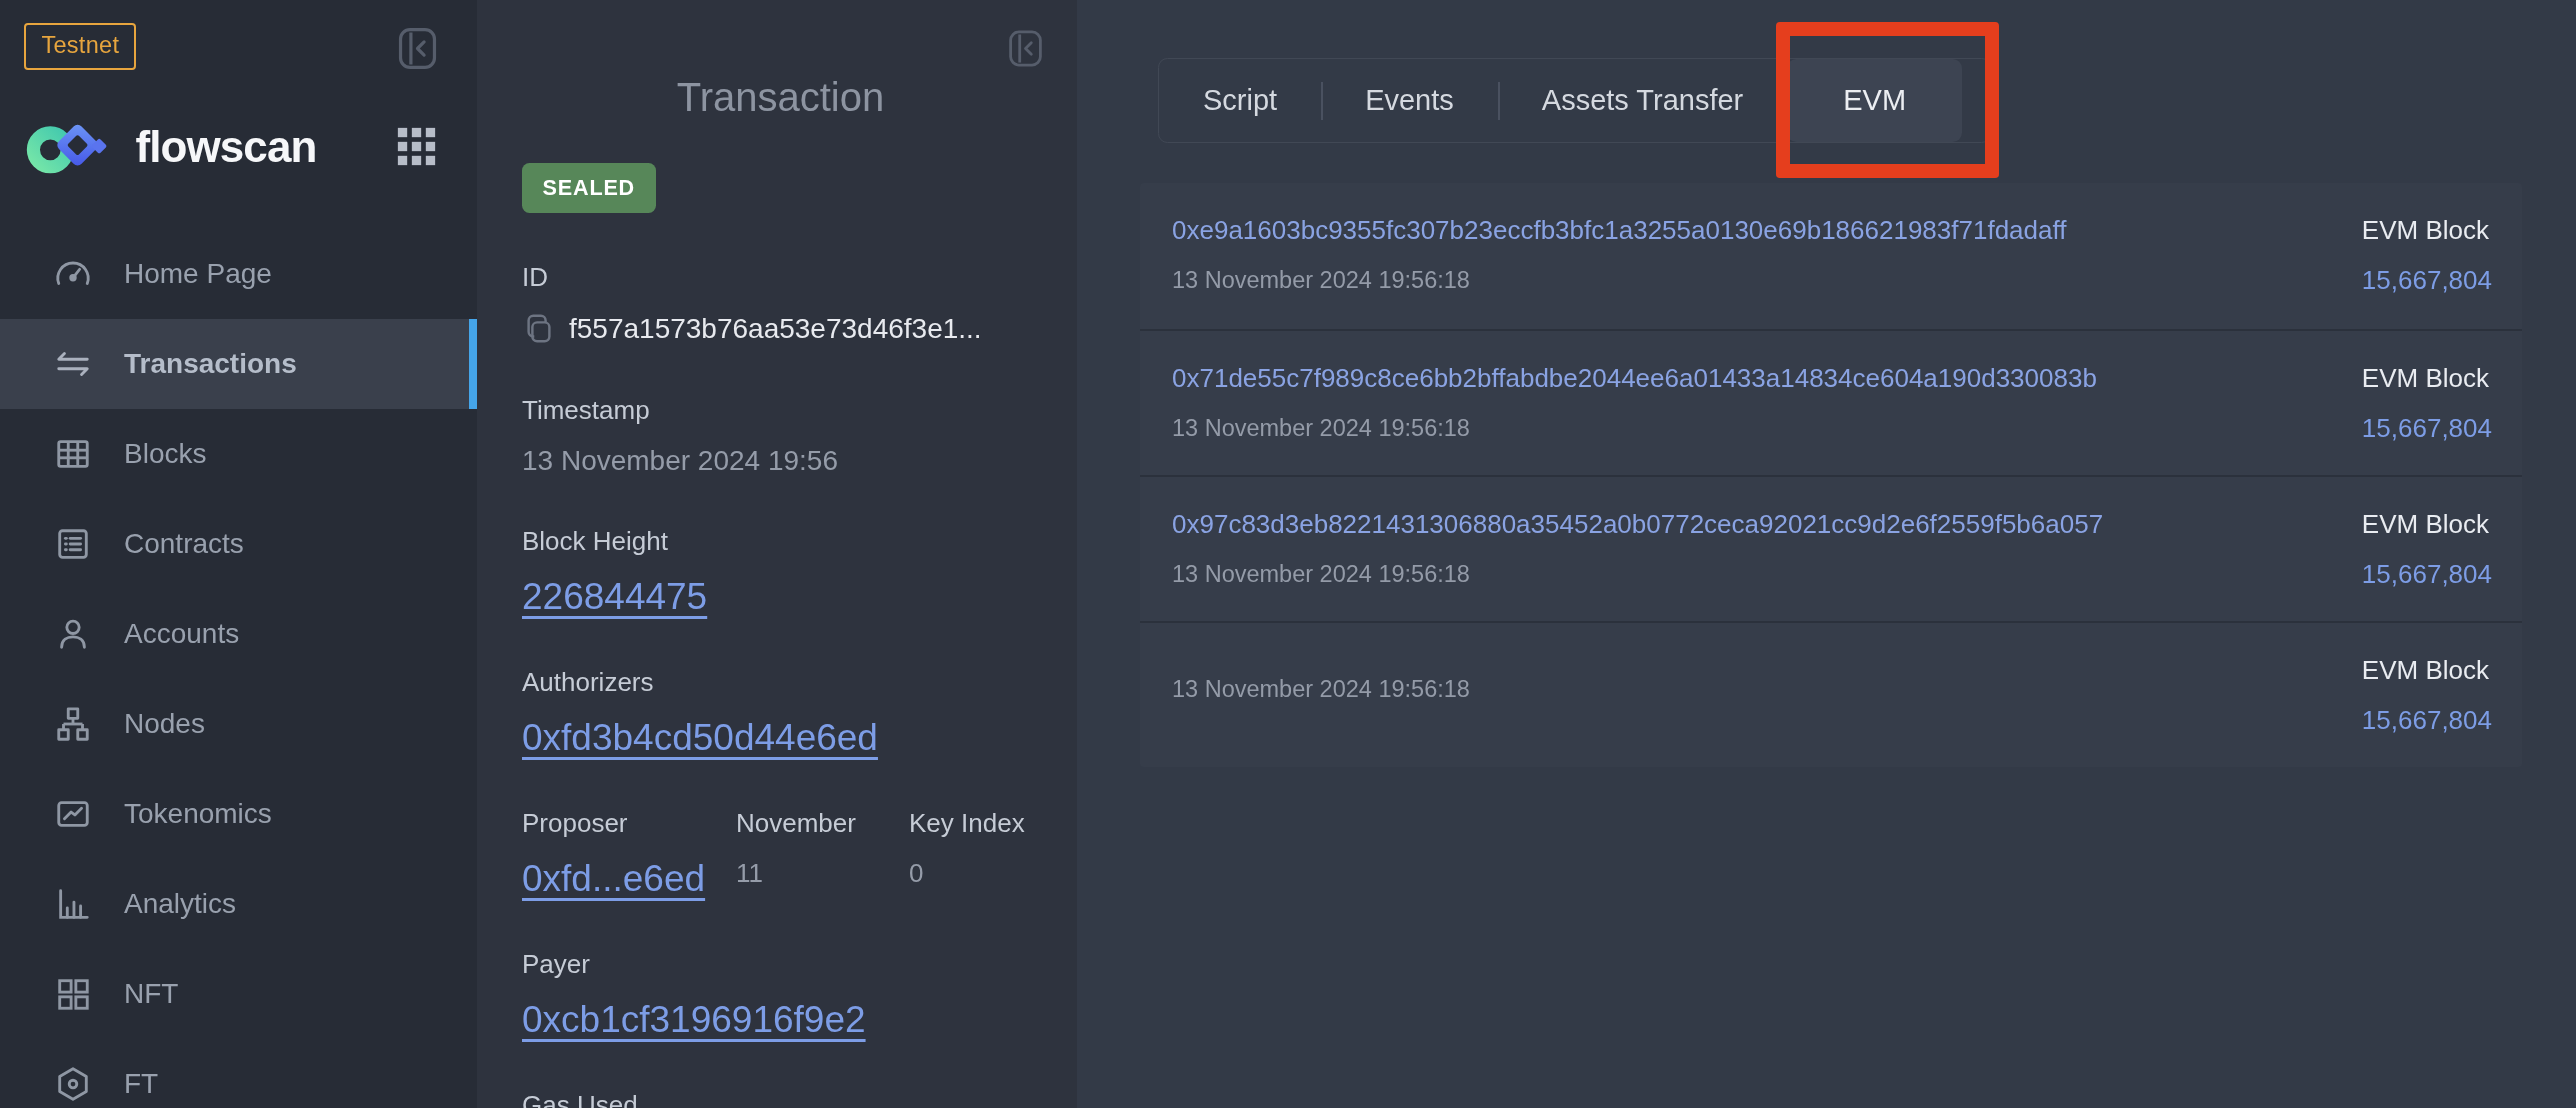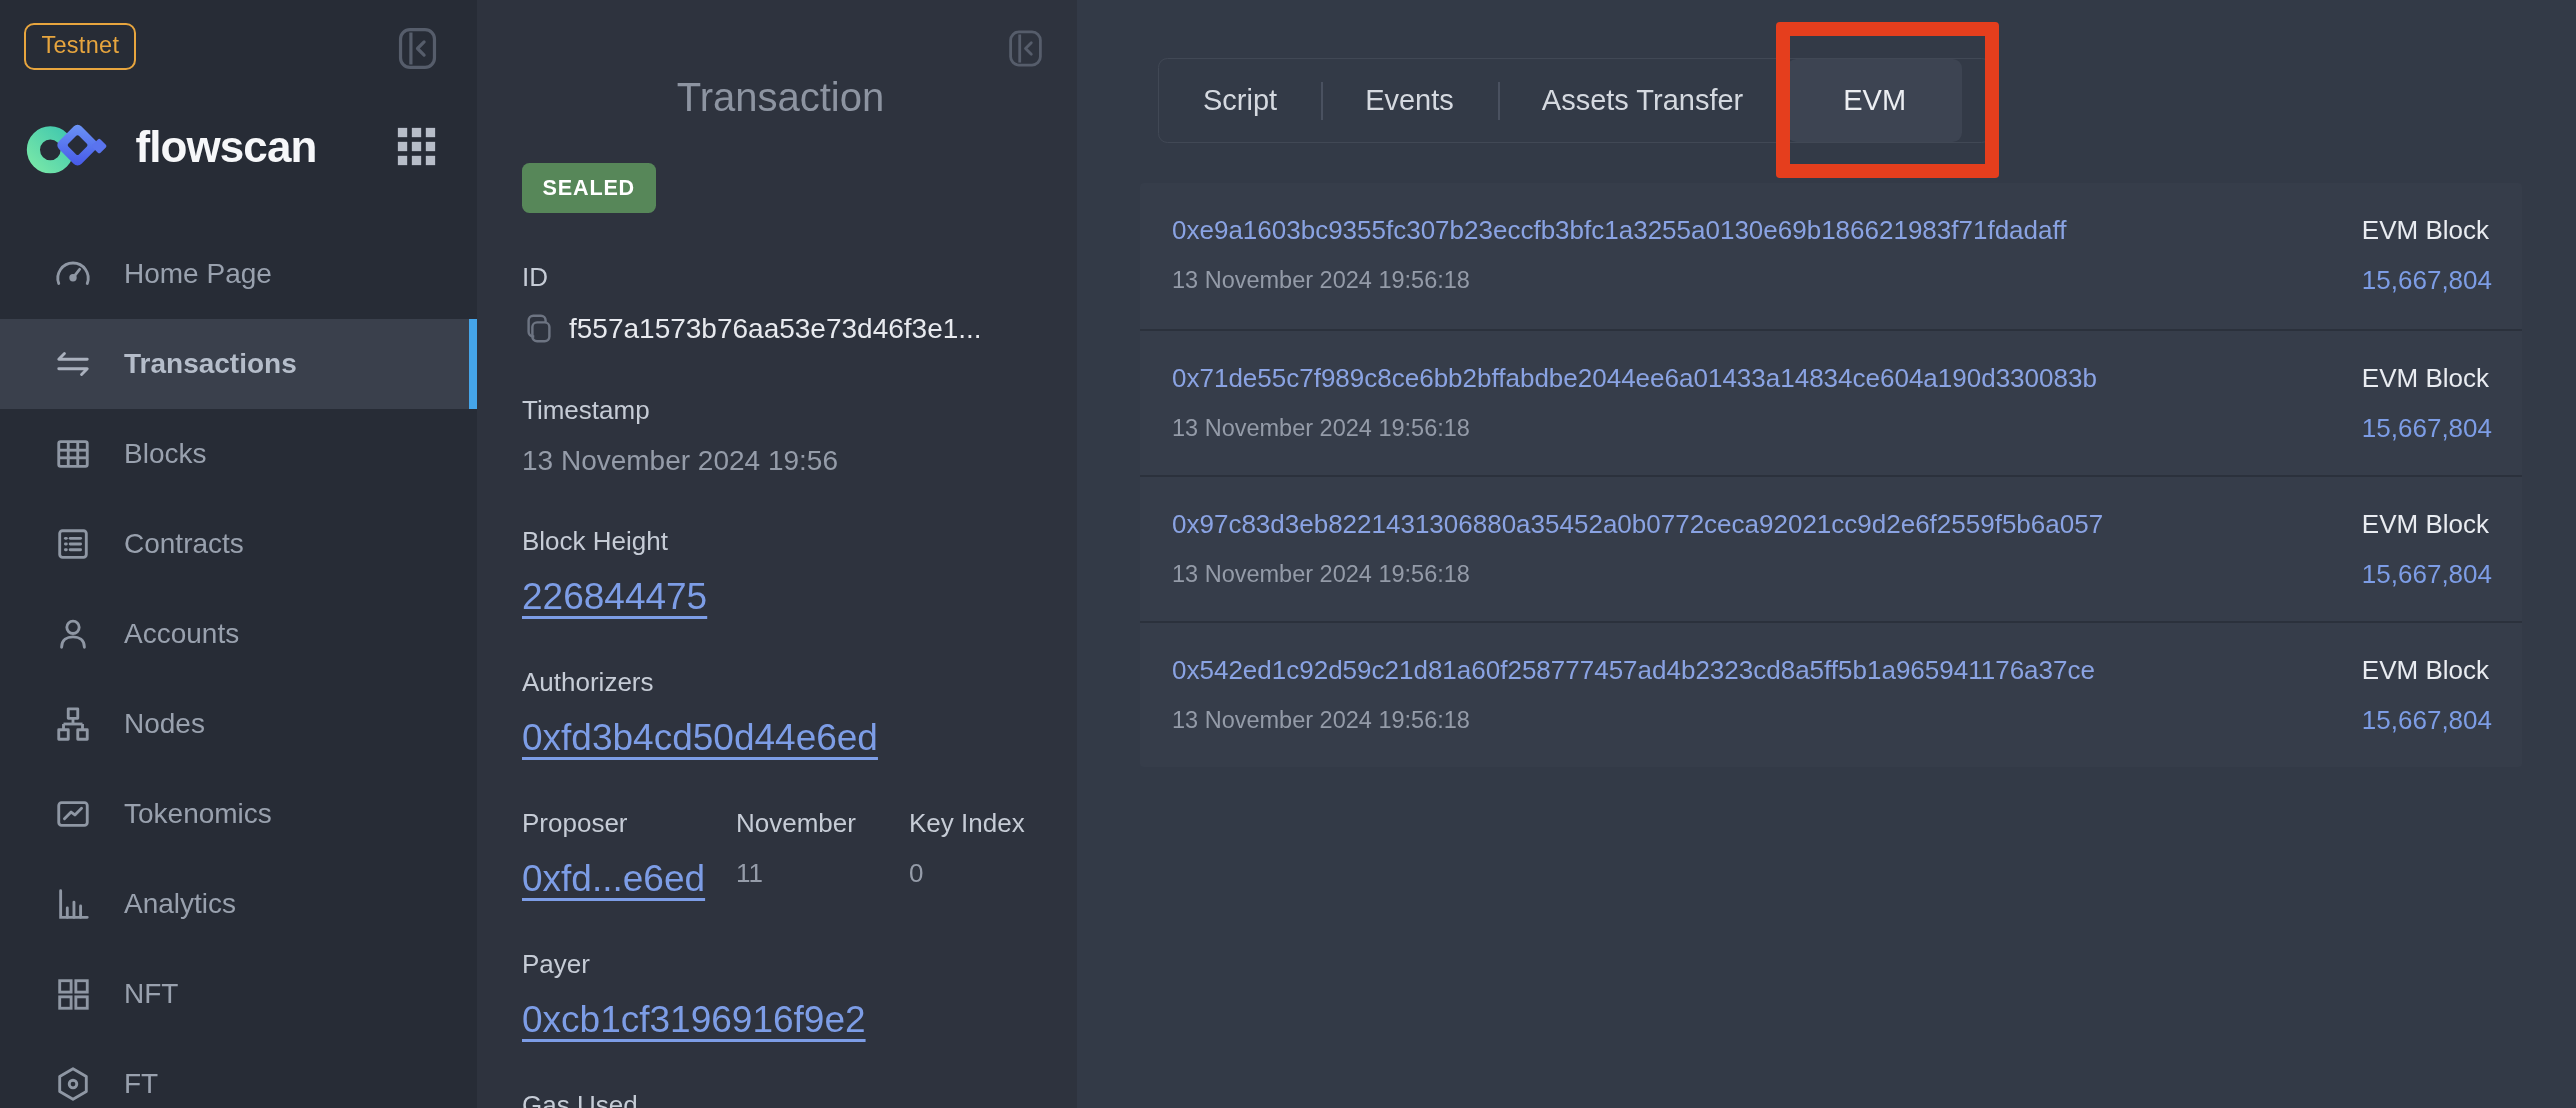--- a/index.html
+++ b/index.html
@@ -12,21 +12,21 @@
   .app { display:flex; width:2576px; height:1109px; }
 
   
   .sidebar {
     width:477px; flex:0 0 477px; background:#272c36;
     position:relative; padding-top:19px;
   }
   .sidebar-top { position:relative; height:73px; padding:3.8px 24.4px 0 24.4px; }
   .net-badge {
     display:inline-block; border:2.8px solid #e7a53e; color:#e7a53e;
-    font-size:23.5px; padding:7.5px 15px 8.4px 15px; border-radius:10px;
+    font-size:23.5px; padding:7.5px 15px 8.4px 15px; border-radius:4px;
     background:transparent; letter-spacing:0.3px;
   }
   .collapse-btn {
     position:absolute; top:3.8px; right:34px; width:51px; height:51px;
     color:#565d6b; cursor:pointer; display:flex; align-items:center; justify-content:center;
   }
   .brand-row { display:flex; align-items:center; padding:15px 34px 0 24.4px; height:94px; }
   .brand-name { font-size:44px; font-weight:bold; color:#f6f7f9; letter-spacing:-0.9px; margin-left:17px; flex:1; }
   .apps-btn { width:53px; height:53px; color:#b7bdc8; display:flex; align-items:center; justify-content:center; cursor:pointer; }
   .menu { margin-top:43px; display:flex; flex-direction:column; }
@@ -395,21 +395,20 @@
           <div class="row-time">13 November 2024 19:56:18</div>
         </div>
         <div class="row-right">
           <div class="row-block-label">EVM Block</div>
           <a class="row-block-num">15,667,804</a>
         </div>
       </div>
 
       <div class="row">
         <div class="row-left">
-          <a class="row-hash">0x542ed1c92d59c21d81a60f258777457ad4b2323cd8a5ff5b1a965941176a37ce</a>
           <div class="row-time">13 November 2024 19:56:18</div>
         </div>
         <div class="row-right">
           <div class="row-block-label">EVM Block</div>
           <a class="row-block-num">15,667,804</a>
         </div>
       </div>
 
     </div>
   </main>

